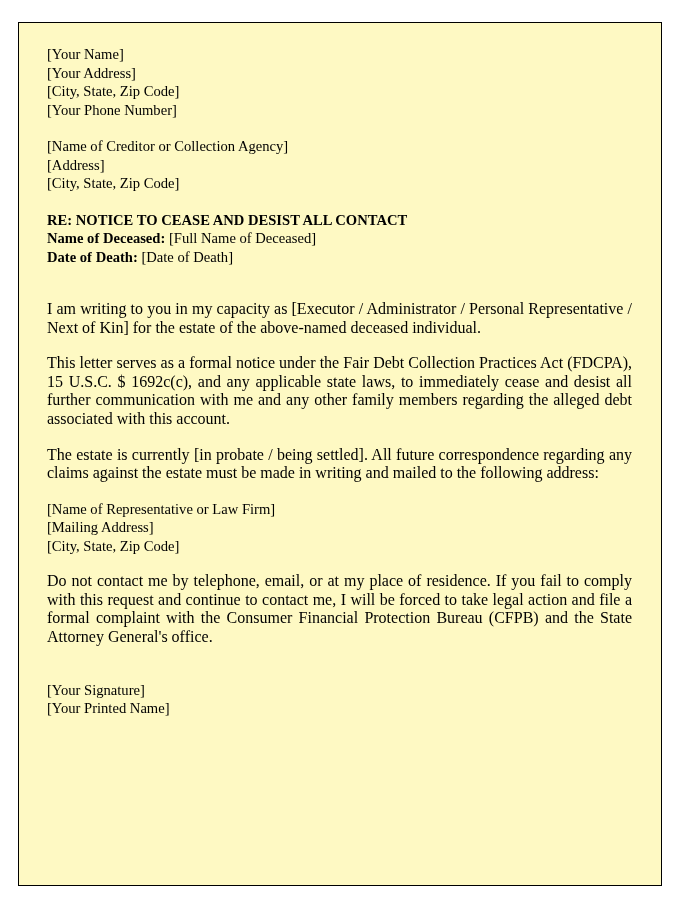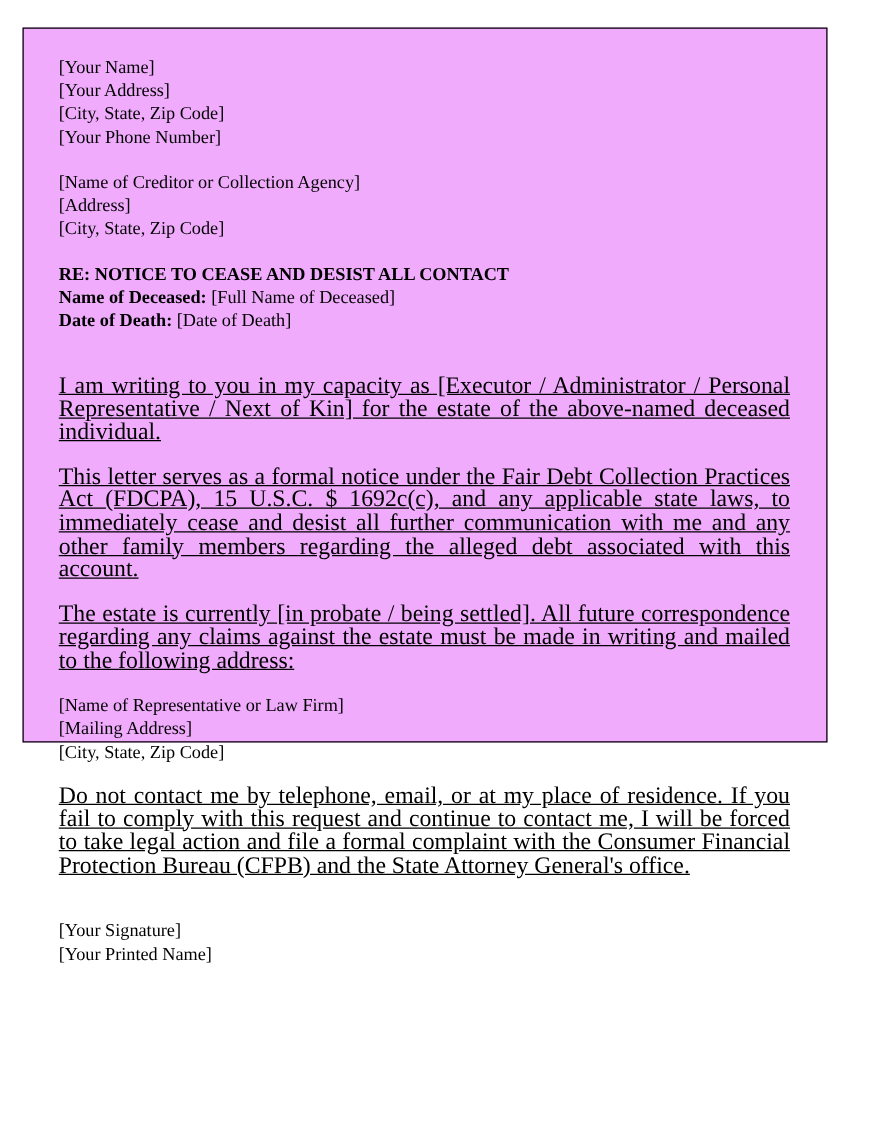--- a/index.html
+++ b/index.html
@@ -12,45 +12,44 @@
     height: 900px;
     font-family: "Liberation Serif", serif;
     color: #000000;
     overflow: hidden;
   }
   .page {
     position: absolute;
     left: 18px;
     top: 22px;
     width: 644px;
-    height: 572px;
+    height: 864px;
     border: 1px solid #000000;
     box-sizing: border-box;
-    background: #f0abfc;
+    background: #fef9c3;
   }
   .page-inner {
     padding: 22px 26px 0 28px;
   }
   .block {
     margin: 0 0 0 0;
   }
   .line {
     font-size: 14.6px;
     line-height: 18.5px;
     white-space: pre-wrap;
   }
   .gap-sm { height: 18px; }
   .gap-md { height: 17px; }
   .para {
-    font-size: 19px;
+    font-size: 16px;
     line-height: 18.6px;
     text-align: justify;
     margin: 0;
     width: 585px;
-    text-decoration: underline;
   }
   .heading-block .line {
     font-weight: bold;
   }
   .label-bold {
     font-weight: bold;
   }
 </style>
 </head>
 <body>

